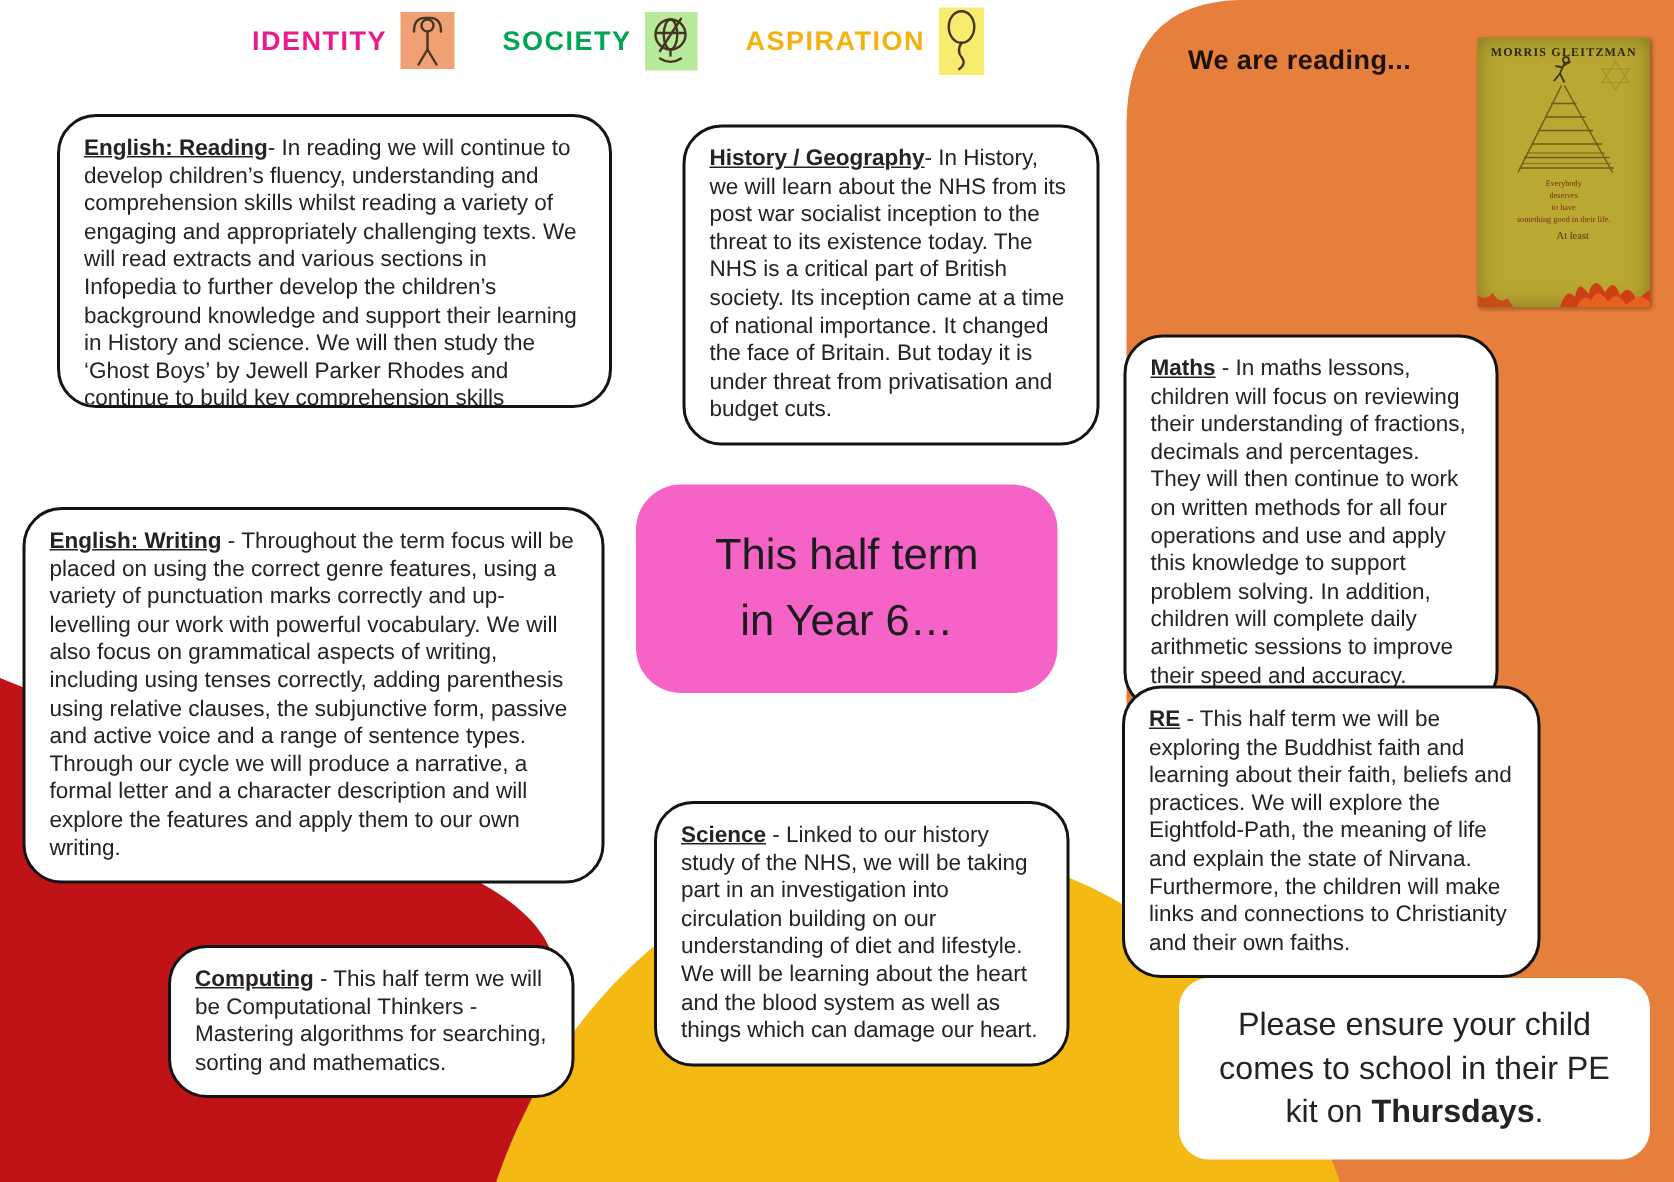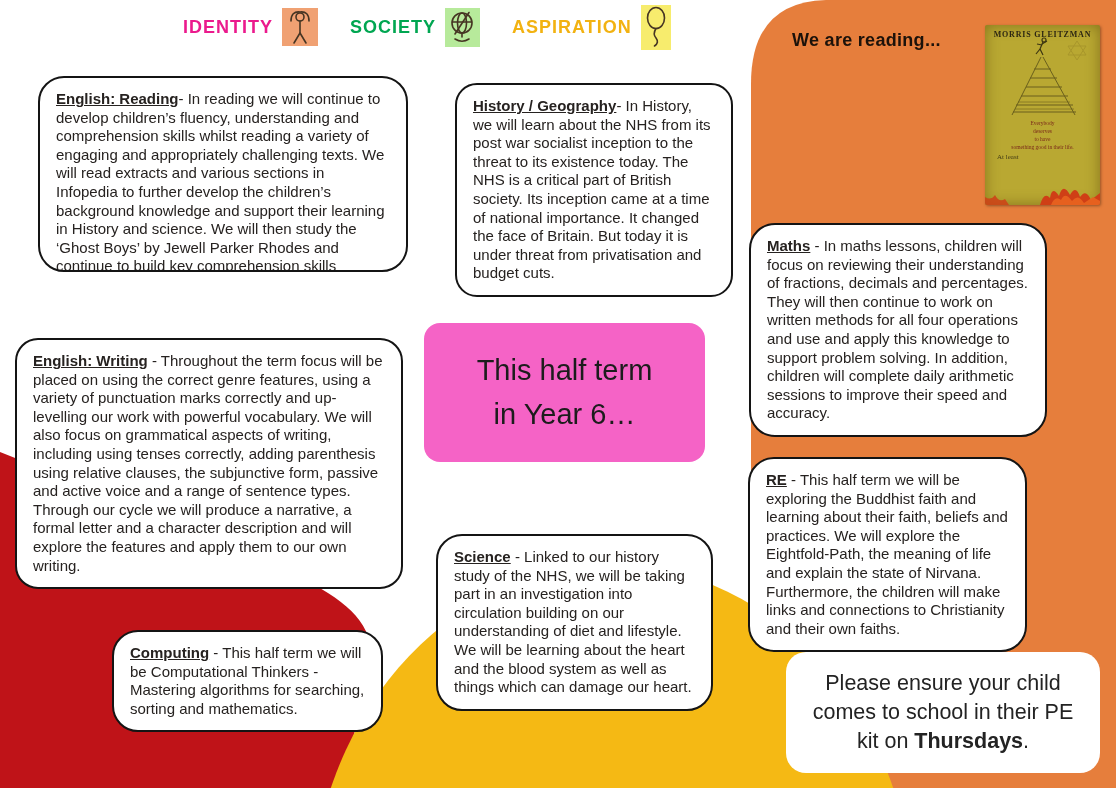--- a/index.html
+++ b/index.html
@@ -5,21 +5,21 @@
   html,body{margin:0;padding:0;}
   body{
     width:1116px;height:788px;position:relative;overflow:hidden;
     background:#ffffff;
     font-family:"Liberation Sans", sans-serif;
     color:#262220;
   }
   
   #bg{position:absolute;inset:0;z-index:0;}
   
-  .hdr-group{position:absolute;display:flex;align-items:center;gap:9px;z-index:3;margin-left:15px;}
+  .hdr-group{position:absolute;display:flex;align-items:center;gap:9px;z-index:3;}
   .hdr-label{font-size:18px;font-weight:bold;letter-spacing:1px;}
   #g-identity{left:168px;top:5px;height:44px;}
   #g-society{left:335px;top:5px;height:44px;}
   #g-aspiration{left:497px;top:3px;height:48px;}
   #g-identity .hdr-label{color:var(--c-identity_text);}
   #g-society .hdr-label{color:var(--c-society_text);}
   #g-aspiration .hdr-label{color:var(--c-aspiration_text);}
   .icon-box{display:flex;align-items:center;justify-content:center;}
   #box-identity{width:36px;height:38px;background:var(--c-identity_box);}
   #box-society{width:35px;height:39px;background:var(--c-society_box);}
@@ -27,30 +27,30 @@
   .icon-box svg{stroke:#463523;stroke-width:1.6;fill:none;stroke-linecap:round;stroke-linejoin:round;}
   
   .bubble{
     position:absolute;z-index:2;background:#ffffff;
     border:2.5px solid #141414;border-radius:26px;
     padding:12px 16px;font-size:15px;line-height:1.24;
     box-sizing:border-box;
   }
   .bubble b{font-weight:bold;text-decoration:underline;}
   #card-english-reading{left:38px;top:76px;width:370px;height:196px;overflow:hidden;}
-  #card-history{left:455px;top:83px;width:278px;min-height:174px;border-radius:22px;}
-  #card-english-writing{left:15px;top:338px;width:388px;min-height:240px;border-radius:23px;}
-  #card-maths{left:749px;top:223px;width:298px;min-height:202px;}
+  #card-history{left:455px;top:83px;width:278px;min-height:174px;}
+  #card-english-writing{left:15px;top:338px;width:388px;min-height:240px;}
+  #card-maths{left:749px;top:223px;width:250px;min-height:202px;}
   #card-re{left:748px;top:457px;width:279px;min-height:150px;}
   #card-science{left:436px;top:534px;width:277px;min-height:160px;}
   #card-computing{left:112px;top:630px;width:271px;min-height:88px;}
   
   #title-card{
     position:absolute;left:424px;top:323px;width:281px;height:139px;z-index:2;
-    background:var(--c-pink);border-radius:16px;
+    background:var(--c-pink);border-radius:30px;
     display:flex;flex-direction:column;align-items:center;justify-content:center;
     font-size:29px;color:#1c1c1c;line-height:1.5;text-align:center;
   }
   
   #we-are-reading{
     position:absolute;left:792px;top:30px;z-index:3;
     font-size:18px;font-weight:bold;color:#1c120a;letter-spacing:.3px;
   }
   #pe-card{
     position:absolute;left:786px;top:652px;width:314px;height:121px;z-index:3;
@@ -63,21 +63,21 @@
     position:absolute;left:985px;top:25px;width:115px;height:180px;z-index:3;
     background:var(--c-book_cover);border-radius:2px;overflow:hidden;
     box-shadow:inset 0 0 14px rgba(90,70,10,.55), 1px 1px 3px rgba(0,0,0,.35);
     font-family:"Liberation Serif", serif;
   }
   #book-author{position:absolute;top:5px;left:0;right:0;text-align:center;
     font-size:8px;letter-spacing:.8px;color:#2c2612;font-weight:bold;}
   #book-art{position:absolute;inset:0;}
   #book-quote{position:absolute;top:95px;left:0;right:0;text-align:center;
     font-size:5.5px;line-height:1.45;color:#7b2a1a;}
-  #book-pretitle{position:absolute;top:128px;left:12px;right:0;
+  #book-pretitle{position:absolute;top:128px;left:12px;right:0;text-align:center;
     font-size:7px;color:#433c16;}
   #book-title{position:absolute;top:133px;left:0;right:0;text-align:center;
     font-size:28px;color:#15120a;}
 </style>
 </head>
 <body>
 
 <svg id="bg" width="1116" height="788" viewBox="0 0 1116 788">
   <path d="M1116 0 H826 Q751 2 751 84 V788 H1116 Z" style="fill:var(--c-orange)"></path>
   <path d="M0 452 C110 496 235 548 298 577 C343 598 371 621 371 654 C371 692 349 744 339 788 L0 788 Z" style="fill:var(--c-red)"></path>

